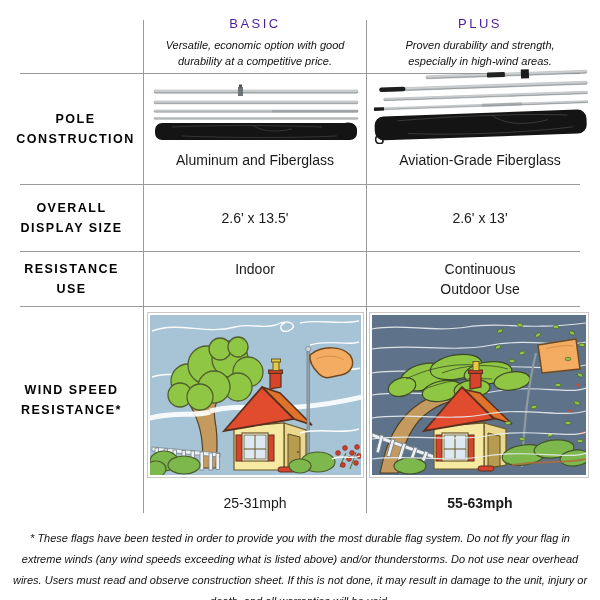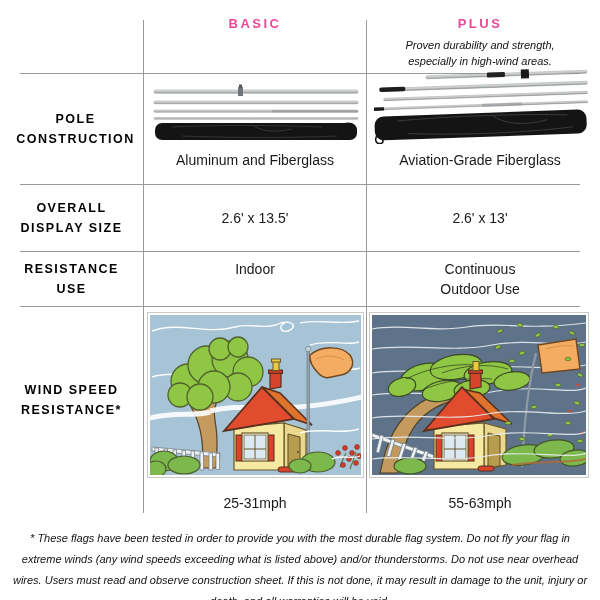--- a/index.html
+++ b/index.html
@@ -1,39 +1,40 @@
 <!DOCTYPE html>
 <html><head>
 <meta charset="utf-8">
 <style>
   * { margin:0; padding:0; box-sizing:border-box; }
   body { width:600px; height:600px; font-family:"Liberation Sans", sans-serif; background:#fff; position:relative; overflow:hidden; }
   .abs { position:absolute; }
   .vline { width:1px; background:#9a9a9a; }
   .hline { height:1px; background:#9a9a9a; }
-  .col-title { font-size:13px; font-weight:bold; letter-spacing:2.5px; text-align:center; color:#ec4899; }
+  .col-title { font-size:13px; font-weight:normal; letter-spacing:2.5px; text-align:center; color:#4c1d95; }
   .col-desc { font-size:11px; font-style:italic; text-align:center; color:#111; line-height:16px; margin:6px auto 0; }
   .row-label { font-size:12.5px; font-weight:bold; letter-spacing:1.5px; text-align:center; color:#000; line-height:20px; display:flex; flex-direction:column; justify-content:center; }
   .cell-value { font-size:14px; text-align:center; color:#1a1a1a; line-height:20px; }
   .scene-frame { border:1px solid #c9c9c9; background:#fff; padding:2px; }
   .scene-frame svg { display:block; }
   .footnote { font-size:11px; font-style:italic; text-align:center; color:#111; line-height:21px; }
 </style>
 </head>
 <body>
 
 <div class="abs vline" style="left:143px; top:20px; height:493px;"></div>
 <div class="abs vline" style="left:366px; top:20px; height:493px;"></div>
 <div class="abs hline" style="left:20px; top:73px; width:560px;"></div>
 <div class="abs hline" style="left:20px; top:184px; width:560px;"></div>
 <div class="abs hline" style="left:20px; top:251px; width:560px;"></div>
 <div class="abs hline" style="left:20px; top:306px; width:560px;"></div>
 
 <div class="abs" style="left:144px; top:16px; width:222px;">
   <div class="col-title">BASIC</div>
+  <div class="col-desc" style="width:200px;">Versatile, economic option with good durability at a competitive price.</div>
 </div>
 <div class="abs" style="left:367px; top:16px; width:226px;">
   <div class="col-title">PLUS</div>
   <div class="col-desc" style="width:178px;">Proven durability and strength, especially in high-wind areas.</div>
 </div>
 
 <div class="abs row-label" style="left:0; top:73px; width:143px; height:111px;padding-left:8px;">
   <span>POLE</span>
   <span>CONSTRUCTION</span>
 </div>
@@ -287,15 +288,15 @@
     </g>
     <g stroke="#e9eef2" stroke-width="1.2" fill="none" opacity="0.9">
       <path d="M0,103 C35,97 75,107 115,99 C155,92 190,103 214,96"></path>
       <path d="M0,124 C40,118 80,128 120,120 C160,113 195,124 214,117"></path>
       <path d="M0,144 C35,139 75,148 115,141 C155,134 195,145 214,138"></path>
     </g>
   </svg>
 </div>
 
 <div class="abs cell-value" style="left:144px; top:493px; width:222px;">25-31mph</div>
-<div class="abs cell-value" style="left:367px; top:493px; width:226px;">55-63mph</div>
+<div class="abs cell-value" style="left:367px; top:493px; width:226px;font-weight:bold;">55-63mph</div>
 
 <div class="abs footnote" style="left:12px; top:528px; width:576px;">* These flags have been tested in order to provide you with the most durable flag system. Do not fly your flag in extreme winds (any wind speeds exceeding what is listed above) and/or thunderstorms. Do not use near overhead wires. Users must read and observe construction sheet. If this is not done, it may result in damage to the unit, injury or death, and all warranties will be void.</div>
 
 </body></html>

